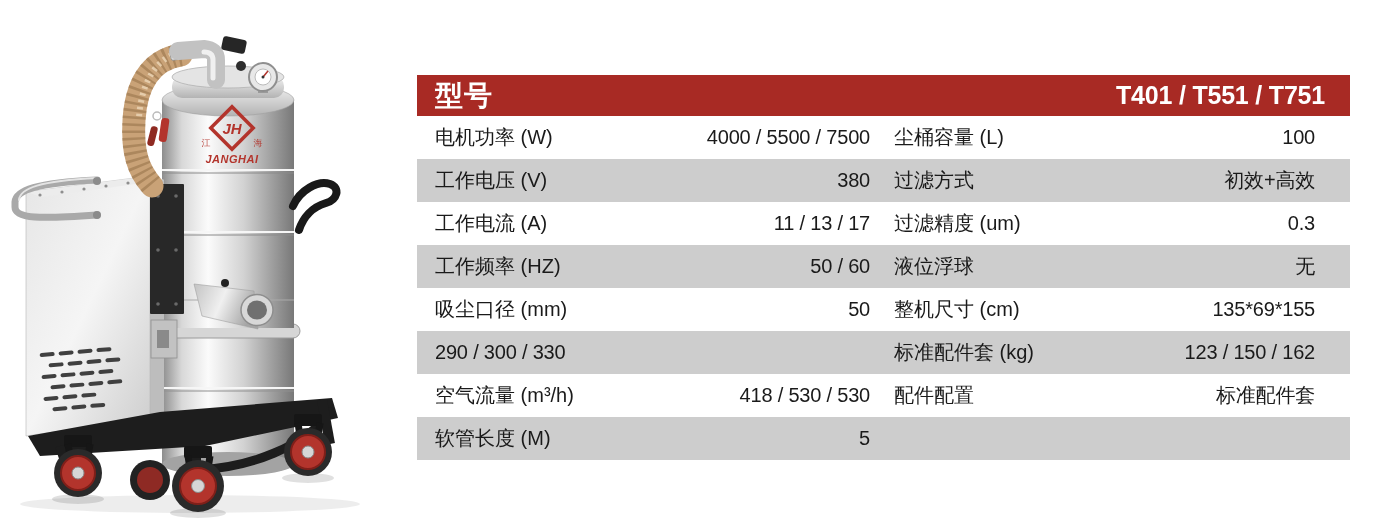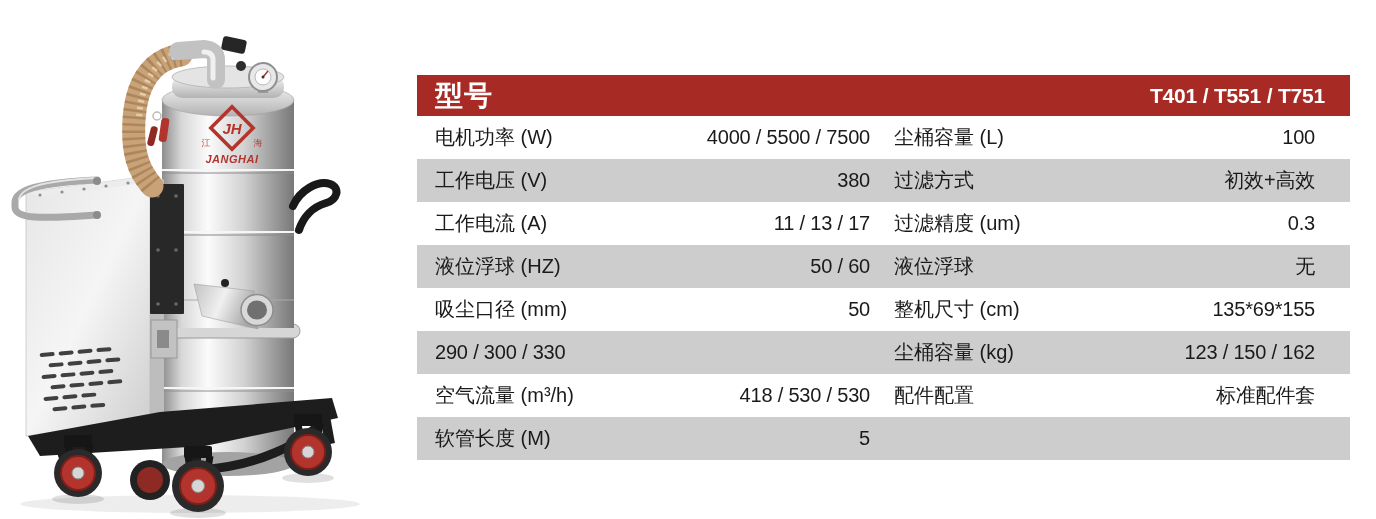--- a/index.html
+++ b/index.html
@@ -8,21 +8,21 @@
     font-family:"Liberation Sans","DejaVu Sans",sans-serif;color:var(--c-text,#1a1a1a);
   }
   .product{position:absolute;left:0;top:0;width:430px;height:381px;}
   .spec{position:absolute;left:417px;top:75px;width:933px;box-sizing:border-box;}
   .spec-header{
     display:flex;justify-content:space-between;align-items:center;
     height:41px;background:var(--c-red,#A82A24);color:#fff;
     padding:0 25px 0 18px;box-sizing:border-box;
   }
   .spec-header .model-label{font-size:28px;font-weight:bold;letter-spacing:1px;line-height:1;}
-  .spec-header .model-values{font-size:21px;font-weight:bold;letter-spacing:-0.2px;line-height:1;}
+  .spec-header .model-values{font-size:25px;font-weight:bold;letter-spacing:-0.2px;line-height:1;}
   .spec-row{
     display:grid;grid-template-columns:435px 421px;column-gap:38px;
     align-items:center;height:43px;padding:0 21px 0 18px;box-sizing:border-box;
     background:#ffffff;font-size:20px;gap:24px;
   }
   .spec-row.alt{background:var(--c-gray,#CDCDCD);}
   .pair{display:flex;justify-content:space-between;align-items:center;min-width:0;}
   .pair .lbl{white-space:nowrap;}
   .pair .val{white-space:nowrap;letter-spacing:-0.2px;}
 </style>
@@ -255,21 +255,21 @@
         <span class="val">11 / 13 / 17</span>
       </div>
       <div class="pair">
         <span class="lbl">过滤精度 (um)</span>
         <span class="val">0.3</span>
       </div>
     </div>
 
     <div class="spec-row alt">
       <div class="pair">
-        <span class="lbl">液位浮球 (HZ)</span>
+        <span class="lbl">工作频率 (HZ)</span>
         <span class="val">50 / 60</span>
       </div>
       <div class="pair">
         <span class="lbl">液位浮球</span>
         <span class="val">无</span>
       </div>
     </div>
 
     <div class="spec-row">
       <div class="pair">
@@ -280,21 +280,21 @@
         <span class="lbl">整机尺寸 (cm)</span>
         <span class="val">135*69*155</span>
       </div>
     </div>
 
     <div class="spec-row alt">
       <div class="pair">
         <span class="val">290 / 300 / 330</span>
       </div>
       <div class="pair">
-        <span class="lbl">尘桶容量 (kg)</span>
+        <span class="lbl">标准配件套 (kg)</span>
         <span class="val">123 / 150 / 162</span>
       </div>
     </div>
 
     <div class="spec-row">
       <div class="pair">
         <span class="lbl">空气流量 (m³/h)</span>
         <span class="val">418 / 530 / 530</span>
       </div>
       <div class="pair">

